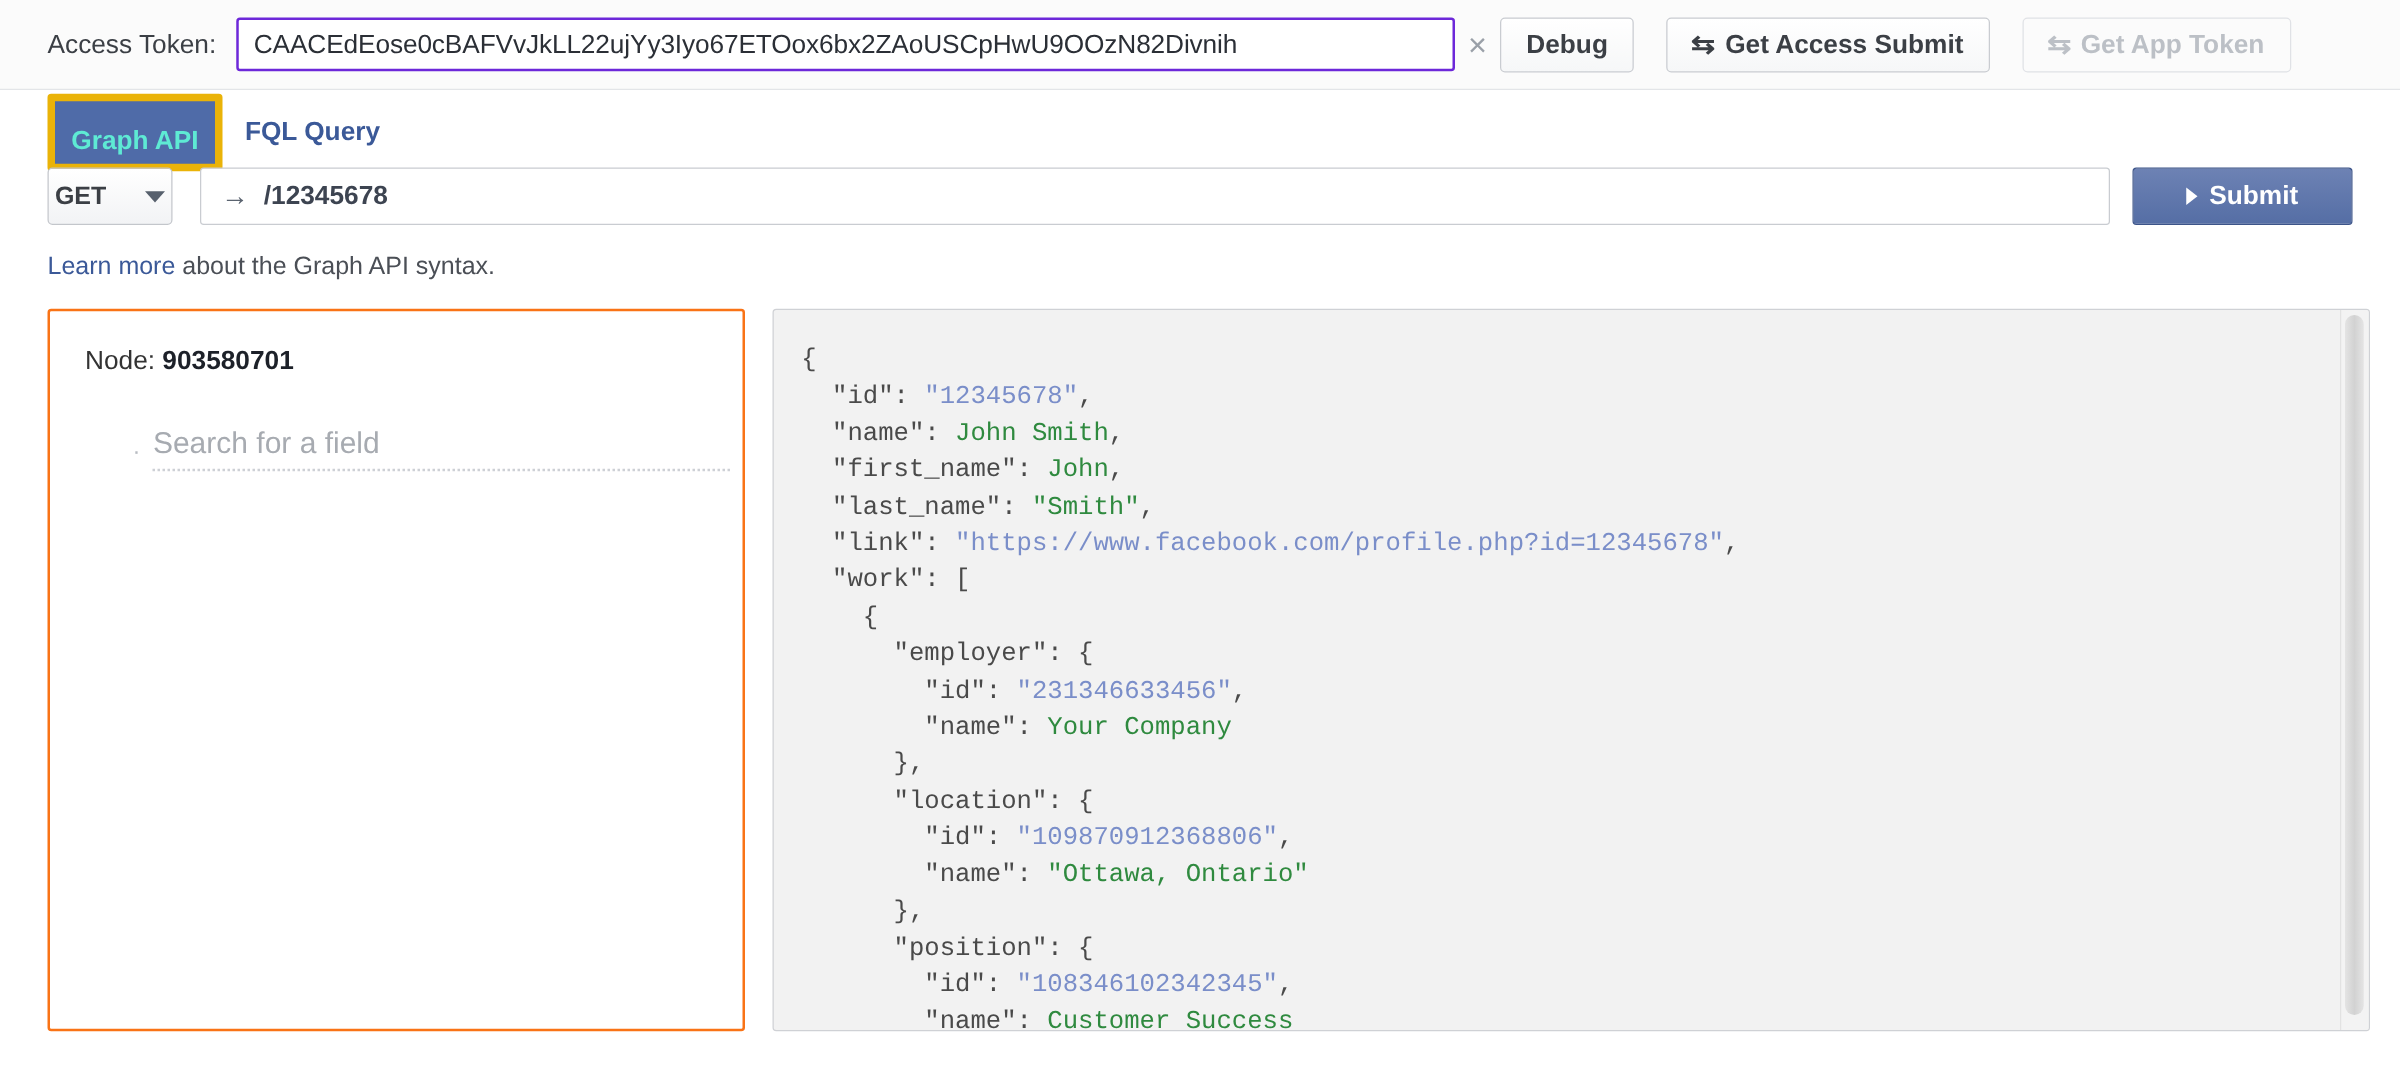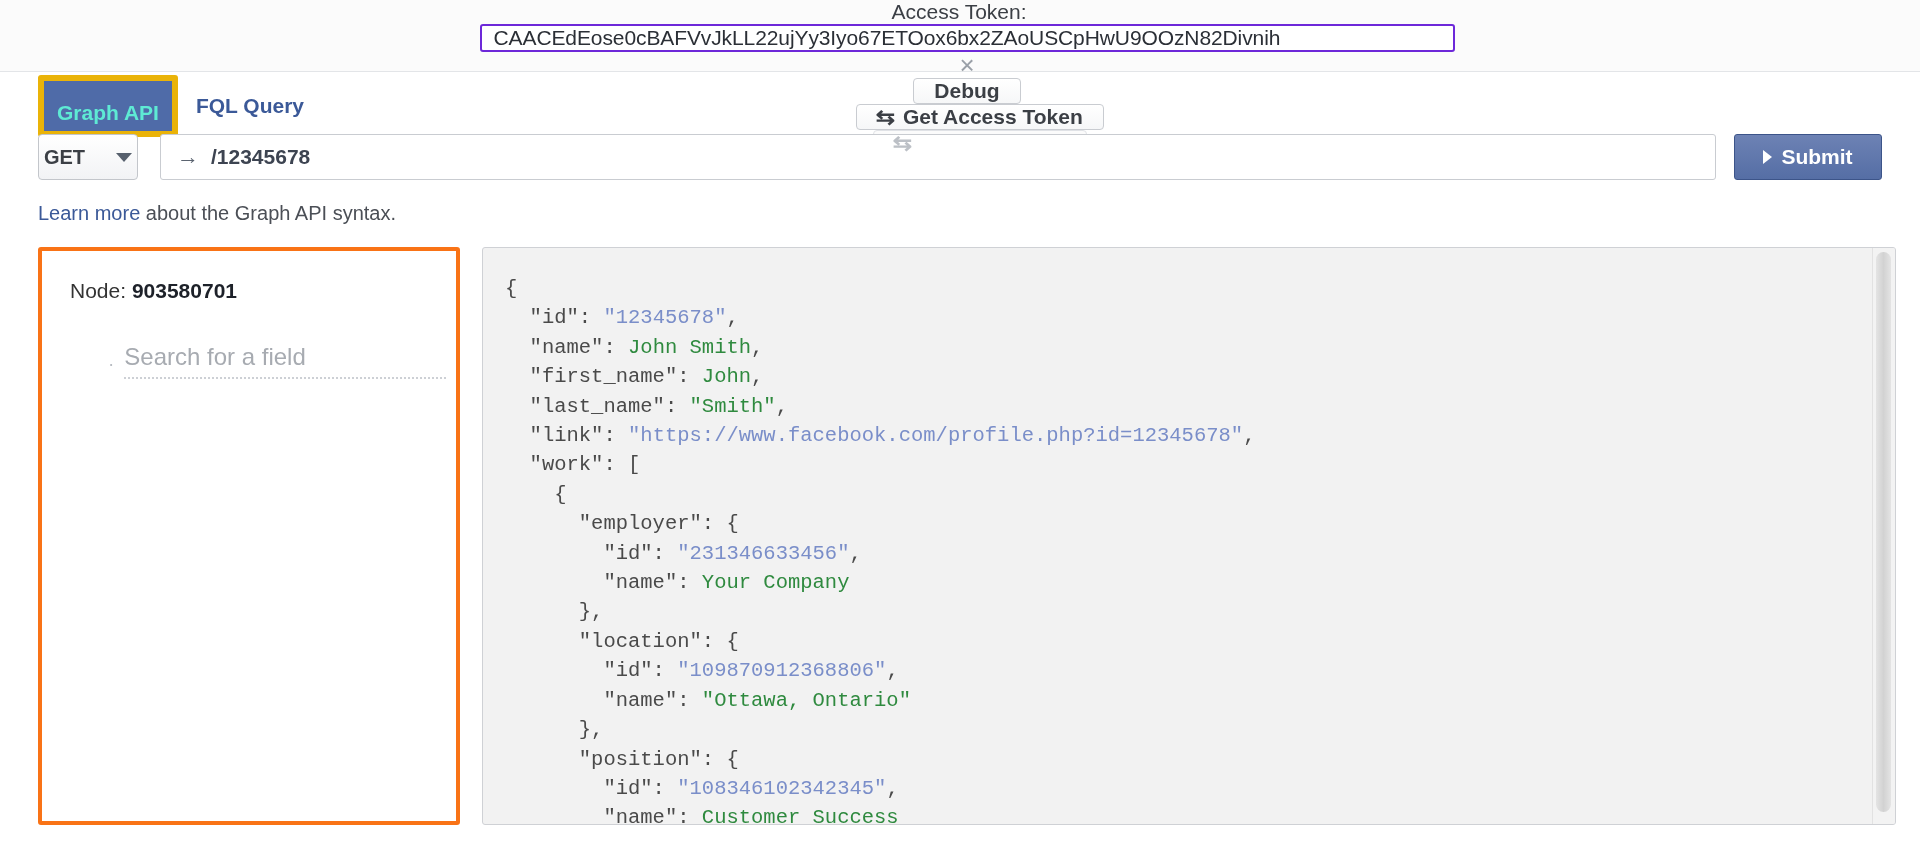--- a/index.html
+++ b/index.html
@@ -18,21 +18,20 @@
 
   
   .token-bar {
     height: 72px;
     box-sizing: border-box;
     display: flex;
     align-items: center;
     padding: 0 24px 0 38px;
     background: #fbfbfb;
     border-bottom: 1px solid #e3e5e8;
-    flex-direction: column;
   }
   .token-label {
     font-size: 21px;
     color: #3b3f45;
     margin-right: 16px;
     white-space: nowrap;
   }
   .token-input {
     width: 975px;
     height: 43px;
@@ -171,21 +170,21 @@
     outline: none;
     font-family: "Liberation Sans", sans-serif;
     font-size: 21px;
     font-weight: bold;
     color: #3d4451;
     background: transparent;
     padding: 0;
   }
   .submit-btn {
     box-sizing: border-box;
-    width: 148px;
+    width: 176px;
     height: 46px;
     margin-right: 38px;
     background: linear-gradient(#6d82b4, #556ea5);
     border: 1px solid #3c5489;
     border-radius: 3px;
     color: #ffffff;
     font-size: 21px;
     font-weight: bold;
     display: flex;
     align-items: center;
@@ -215,23 +214,23 @@
 
   
   .panels {
     display: flex;
     padding: 22px 24px 0 38px;
     box-sizing: border-box;
     height: 600px;
   }
   .field-panel {
     box-sizing: border-box;
-    width: 422px;
+    width: 558px;
     background: #ffffff;
-    border: 4px solid #f97316;
+    border: 2px solid #f97316;
     border-radius: 3px;
     padding: 28px 0 0 0;
     flex-shrink: 0;
   }
   .node-line {
     font-size: 21px;
     color: #1d2129;
     font-weight: bold;
     padding-left: 28px;
   }
@@ -312,21 +311,21 @@
 
 <div class="token-bar">
   <span class="token-label">Access Token:</span>
   <input class="token-input" type="text" value="CAACEdEose0cBAFVvJkLL22ujYy3Iyo67ETOox6bx2ZAoUSCpHwU9OOzN82Divnih" style="">
   <span class="token-clear">×</span>
   <div class="btn" id="debug-button">
     <span>Debug</span>
   </div>
   <div class="btn">
     <span class="swap-icon">⇆</span>
-    <span>Get Access Token</span>
+    <span>Get Access Submit</span>
   </div>
   <div class="btn disabled">
     <span class="swap-icon">⇆</span>
     <span>Get App Token</span>
   </div>
 </div>
 
 <div class="tabs">
   <div class="tab active">
     <span>Graph API</span>

